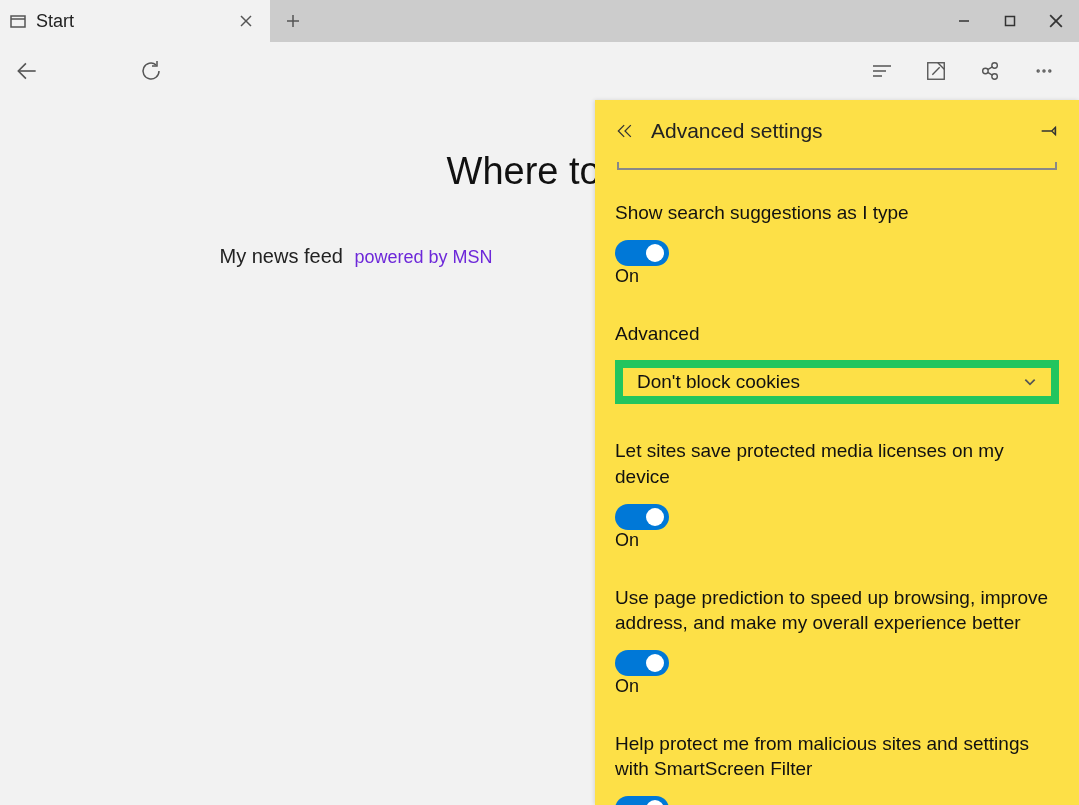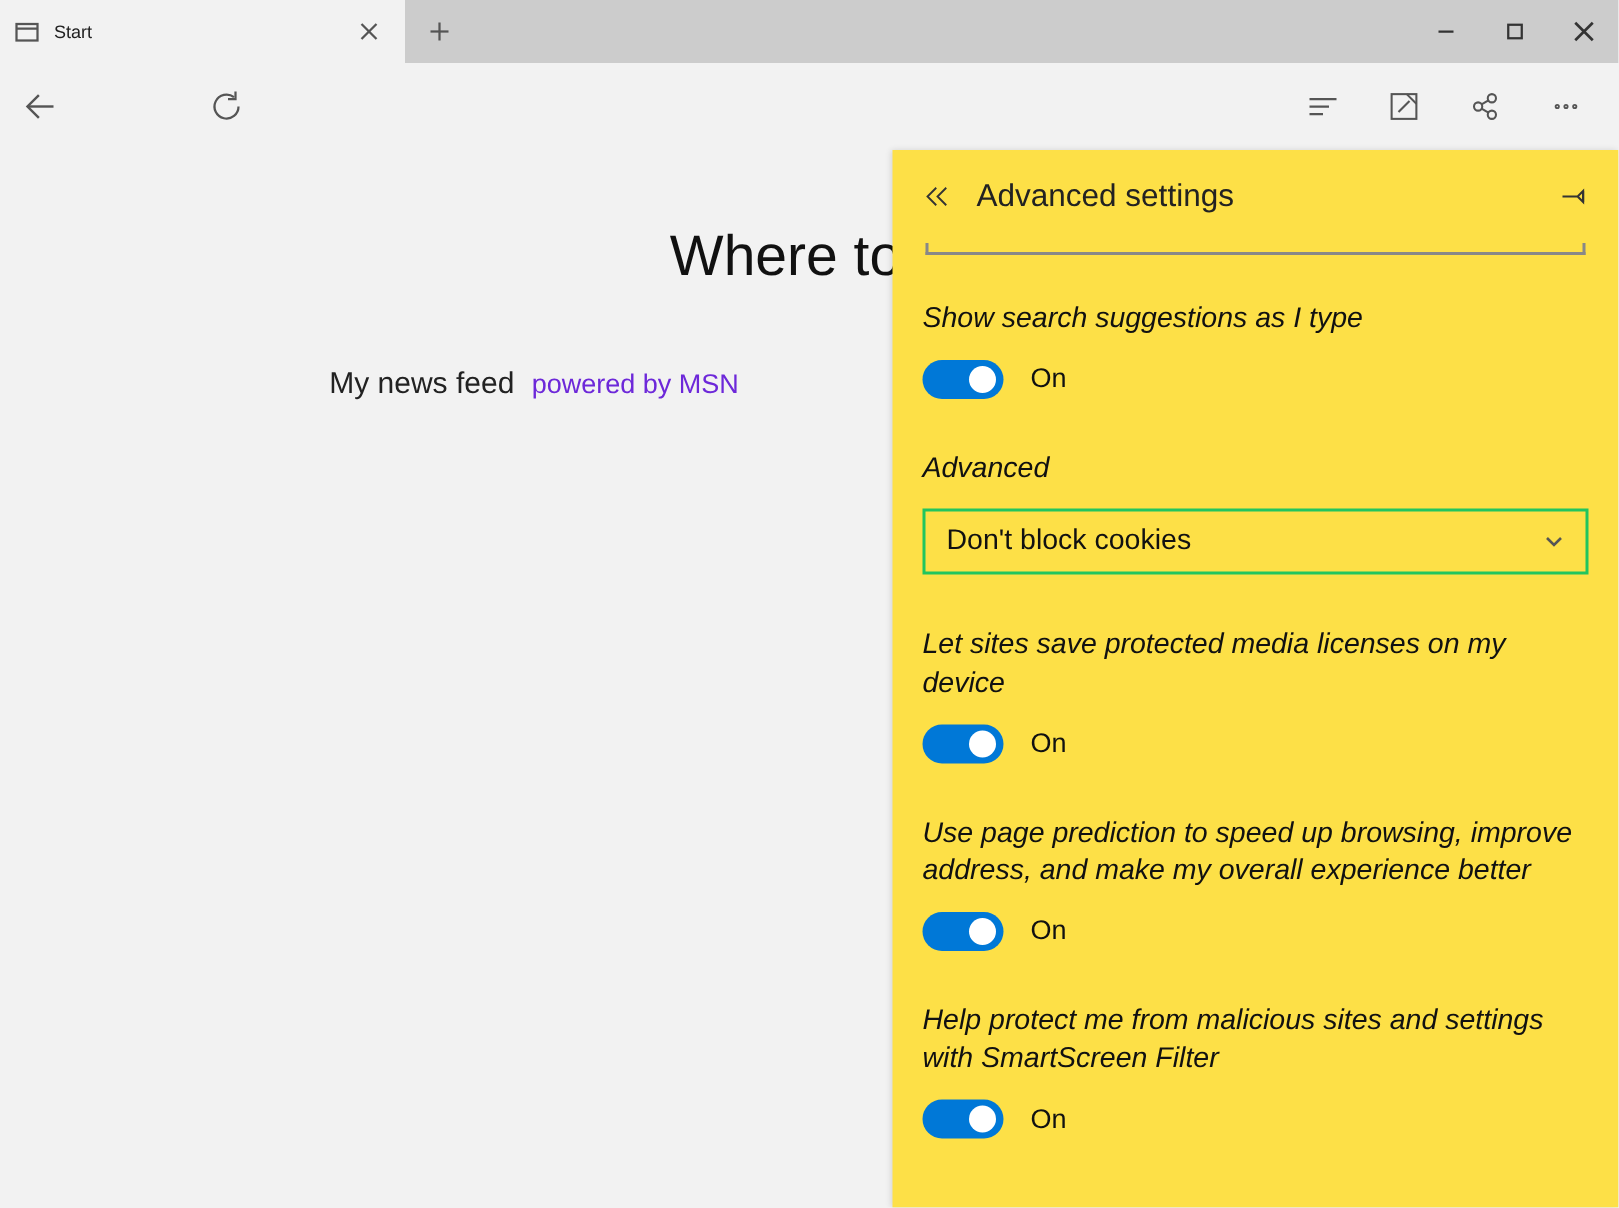--- a/index.html
+++ b/index.html
@@ -2,21 +2,21 @@
 <html><head>
 <meta charset="utf-8">
 <style>
   * { box-sizing: border-box; margin: 0; padding: 0; font-family: "Segoe UI", Arial, sans-serif; }
   body { width: 1079px; height: 805px; overflow: hidden; background: #f2f2f2; position: relative; }
 
   
   .titlebar { height: 42px; display: flex; align-items: stretch; background: #cccccc; }
   .tab { width: 270px; background: #f2f2f2; display: flex; align-items: center; padding: 0 10px; position: relative; }
   .tab .win-icon { width: 16px; height: 16px; margin-right: 10px; stroke:#555; }
-  .tab .tab-title { font-size: 12px; color: #222; flex: 1; }
+  .tab .tab-title { font-size: 18px; color: #222; flex: 1; }
   .tab .tab-close { width: 28px; height: 28px; display:flex; align-items:center; justify-content:center; color:#555; }
   .newtab { width: 46px; display:flex; align-items:center; justify-content:center; color:#555; }
   .title-spacer { flex:1; }
   .window-controls { display:flex; }
   .window-controls div { width:46px; display:flex; align-items:center; justify-content:center; color:#333; }
 
   
   .toolbar { height: 58px; display:flex; align-items:center; padding: 0 8px; background:#f2f2f2; }
   .tb-btn { width: 54px; height: 58px; display:flex; align-items:center; justify-content:center; color:#555; }
   .tb-spacer { flex:1; }
@@ -32,26 +32,26 @@
   .feedrow .sub { color:#6d28d9; font-size:18px; margin-left:6px; }
 
   
   .panel { position:absolute; top:100px; right:0; width:484px; bottom:0; background:#fde047; box-shadow: -1px 0 4px rgba(0,0,0,.12); display:flex; flex-direction:column; }
   .panel-header { height:62px; display:flex; align-items:center; padding:0 18px; }
   .panel-header .back { width:24px; display:flex; align-items:center; justify-content:center; margin-right:14px; }
   .panel-header .title { font-size:21px; color:#222; flex:1; }
   .panel-header .pin { width:24px; display:flex; align-items:center; justify-content:center; }
   .panel-body { flex:1; overflow:hidden; padding: 0 20px; }
   .field-outline { height:8px; border:2px solid #888; border-top:none; margin: 0 2px 30px; }
-  .setting-label { font-size:19px; color:#111; margin-bottom:14px; line-height:1.35;font-style:italic; }
-  .toggle-row { display:flex; align-items:center; margin-bottom: 34px; }
+  .setting-label { font-size:19px; color:#111; margin-bottom:14px; line-height:1.35; }
+  .toggle-row { display:flex; align-items:flex-start; margin-bottom: 34px; flex-direction: column; }
   .toggle { width:54px; height:26px; border-radius:13px; background:#0078d7; position:relative; margin-right:18px; }
   .toggle .knob { width:18px; height:18px; border-radius:50%; background:#fff; position:absolute; top:4px; right:5px; }
   .toggle-state { font-size:18px; color:#111; }
-  .select { border:2px solid #22c55e; height:44px; display:flex; align-items:center; padding:0 14px; margin-bottom:34px; font-size:19px; color:#111; justify-content:space-between; }
+  .select { border:8px solid #22c55e; height:44px; display:flex; align-items:center; padding:0 14px; margin-bottom:34px; font-size:19px; color:#111; justify-content:space-between; }
   .select svg { width:14px; height:14px; stroke:#555; }
 
   svg { fill:none; stroke-width:1.5; }
 </style>
 </head>
 <body>
 
 <div class="titlebar">
   <div class="tab">
     <svg class="win-icon" viewBox="0 0 16 16">

